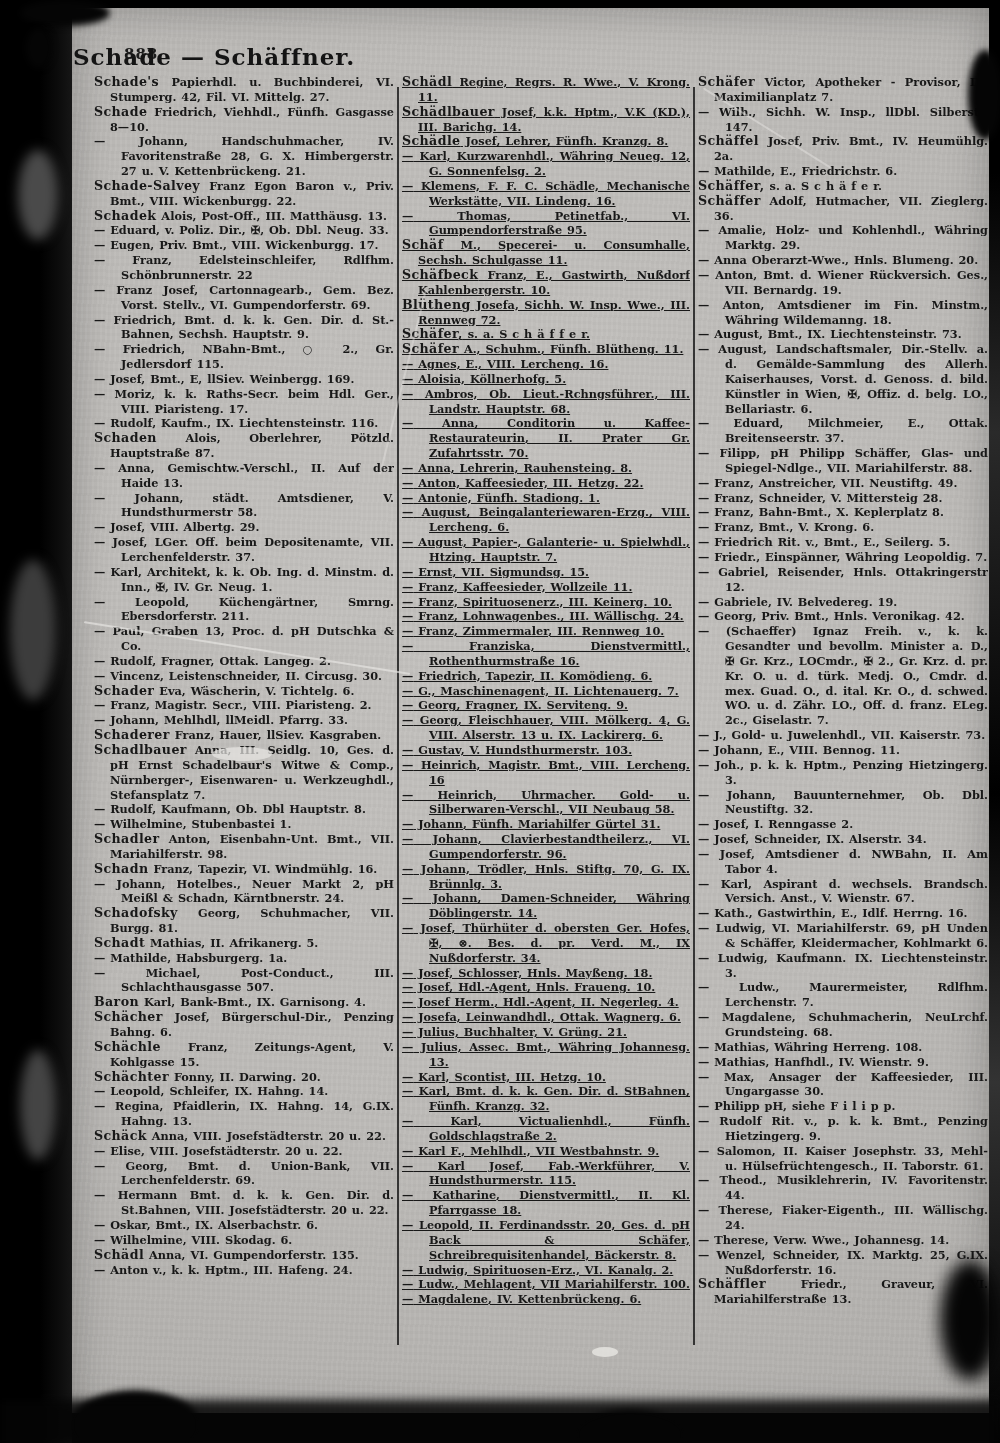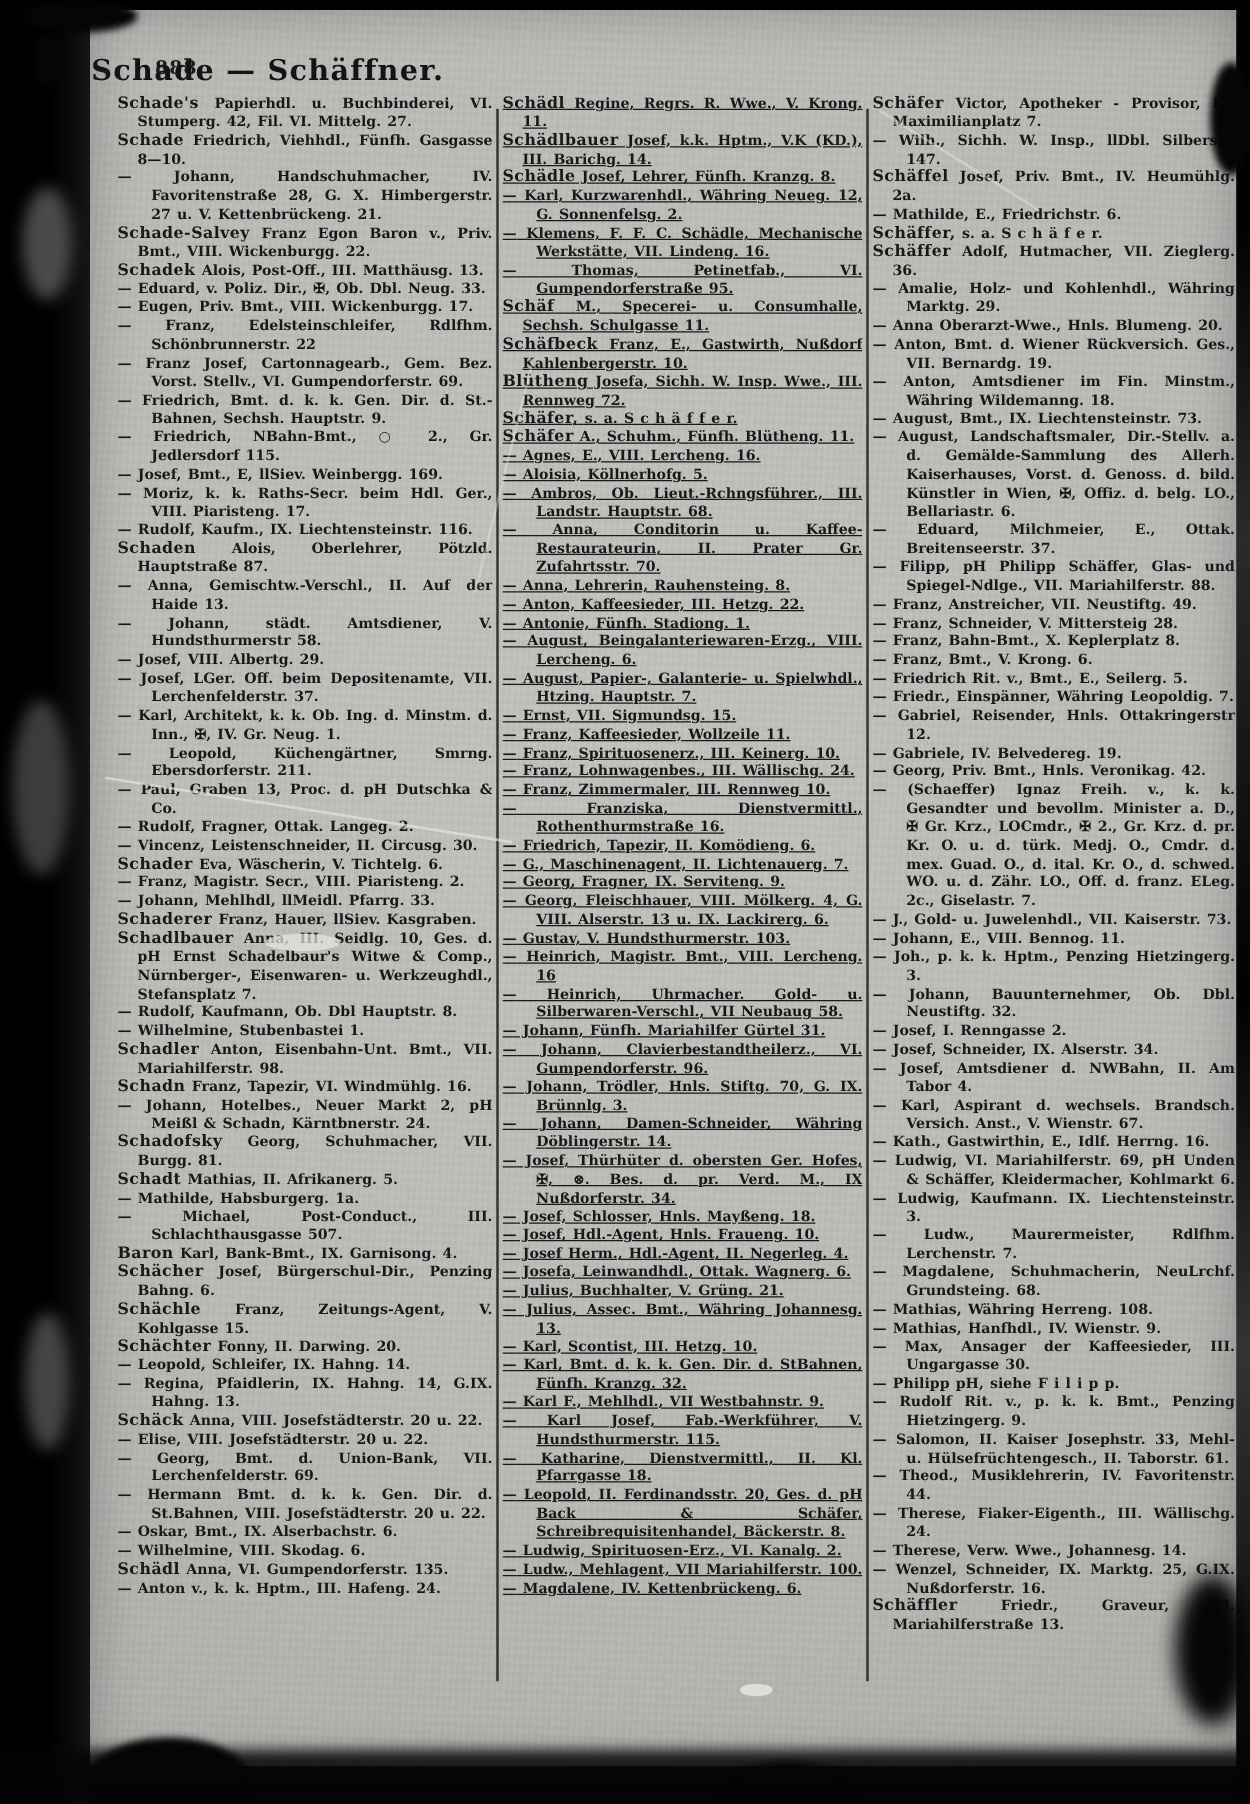--- a/index.html
+++ b/index.html
@@ -157,20 +157,21 @@
         <p class="entry ditto"><span class="lead">—</span> Johann, Damen-Schneider, Währing Döblingerstr. 14.</p>
         <p class="entry ditto"><span class="lead">—</span> Josef, Thürhüter d. obersten Ger. Hofes, ✠, ⊗. Bes. d. pr. Verd. M., IX Nußdorferstr. 34.</p>
         <p class="entry ditto"><span class="lead">—</span> Josef, Schlosser, Hnls. Mayßeng. 18.</p>
         <p class="entry ditto"><span class="lead">—</span> Josef, Hdl.-Agent, Hnls. Fraueng. 10.</p>
         <p class="entry ditto"><span class="lead">—</span> Josef Herm., Hdl.-Agent, II. Negerleg. 4.</p>
         <p class="entry ditto"><span class="lead">—</span> Josefa, Leinwandhdl., Ottak. Wagnerg. 6.</p>
         <p class="entry ditto"><span class="lead">—</span> Julius, Buchhalter, V. Grüng. 21.</p>
         <p class="entry ditto"><span class="lead">—</span> Julius, Assec. Bmt., Währing Johannesg. 13.</p>
         <p class="entry ditto"><span class="lead">—</span> Karl, Scontist, III. Hetzg. 10.</p>
         <p class="entry ditto"><span class="lead">—</span> Karl, Bmt. d. k. k. Gen. Dir. d. StBahnen, Fünfh. Kranzg. 32.</p>
+        <p class="entry ditto"><span class="lead">—</span> Karl, Victualienhdl., Fünfh. Goldschlagstraße 2.</p>
         <p class="entry ditto"><span class="lead">—</span> Karl F., Mehlhdl., VII Westbahnstr. 9.</p>
         <p class="entry ditto"><span class="lead">—</span> Karl Josef, Fab.-Werkführer, V. Hundsthurmerstr. 115.</p>
         <p class="entry ditto"><span class="lead">—</span> Katharine, Dienstvermittl., II. Kl. Pfarrgasse 18.</p>
         <p class="entry ditto"><span class="lead">—</span> Leopold, II. Ferdinandsstr. 20, Ges. d. pH Back &amp; Schäfer, Schreibrequisitenhandel, Bäckerstr. 8.</p>
         <p class="entry ditto"><span class="lead">—</span> Ludwig, Spirituosen-Erz., VI. Kanalg. 2.</p>
         <p class="entry ditto"><span class="lead">—</span> Ludw., Mehlagent, VII Mariahilferstr. 100.</p>
         <p class="entry ditto"><span class="lead">—</span> Magdalene, IV. Kettenbrückeng. 6.</p>
       </div>
     <div class="col col3">
         <p class="entry"><span class="lead">Schäfer</span> Victor, Apotheker - Provisor, IX. Maximilianplatz 7.</p>

